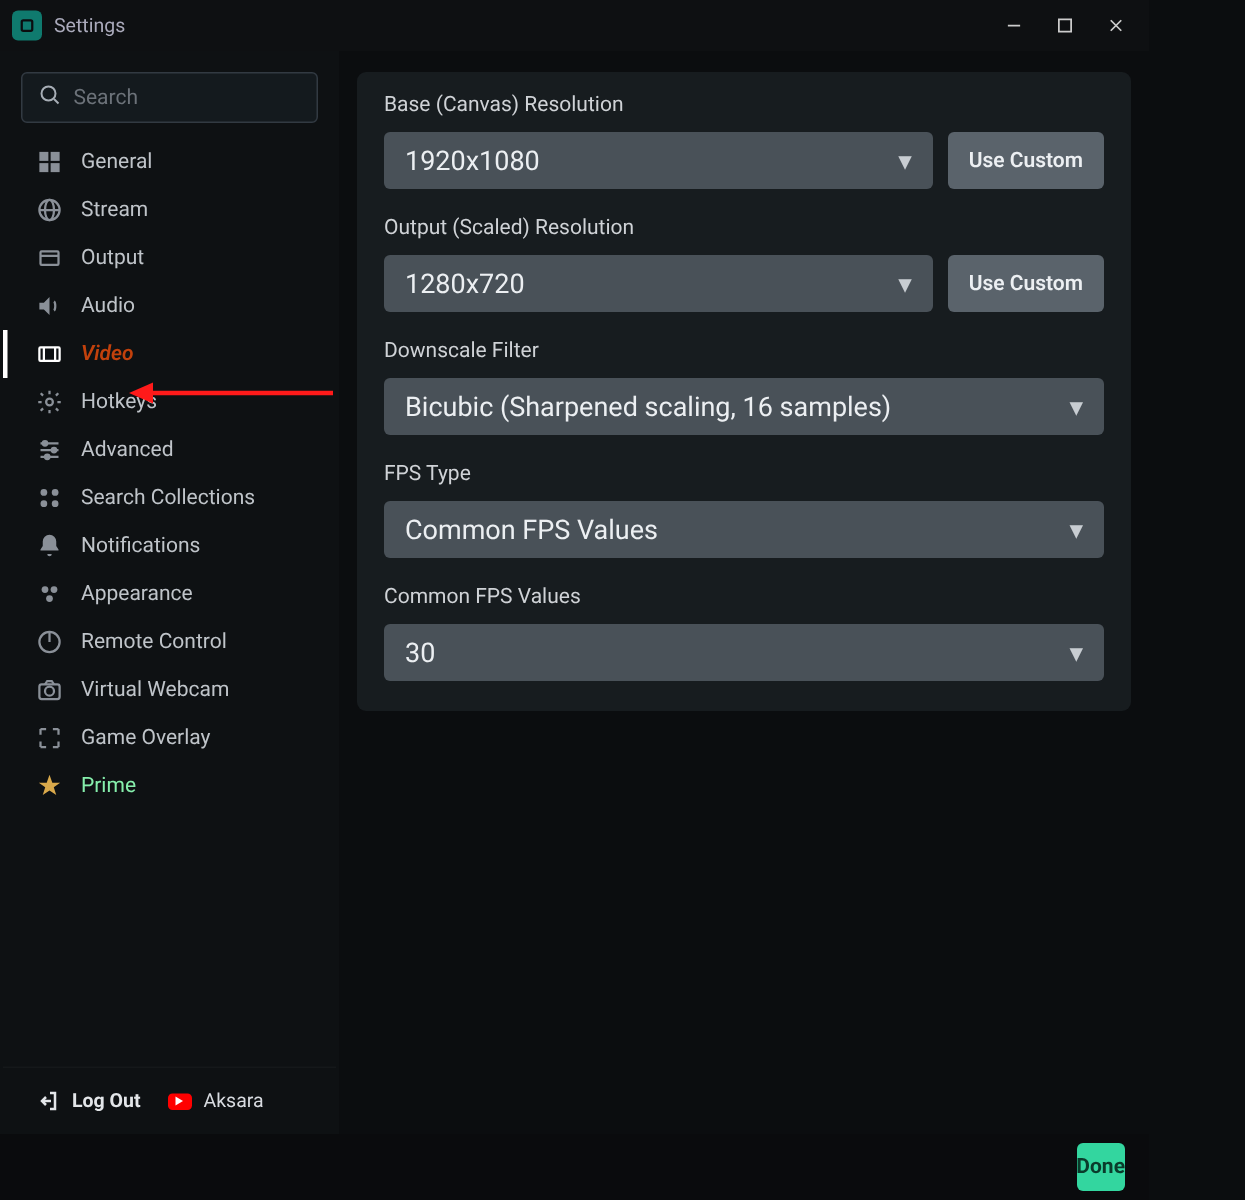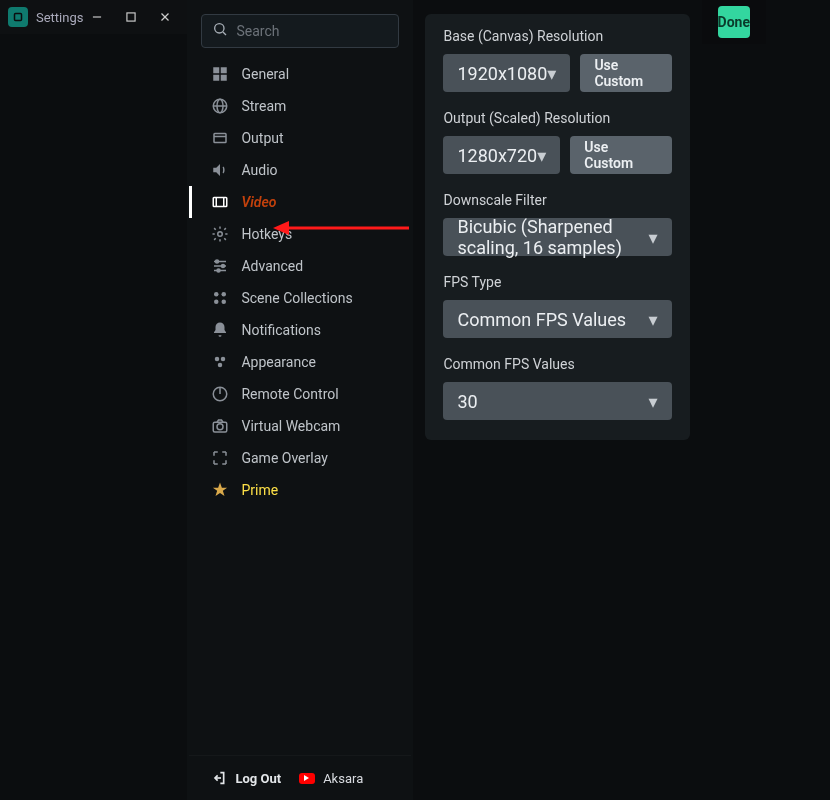--- a/index.html
+++ b/index.html
@@ -1,17 +1,17 @@
 <!DOCTYPE html>
 <html><head>
   <meta charset="utf-8">
   <style>
     * { margin:0; padding:0; box-sizing:border-box; font-family:-apple-system,BlinkMacSystemFont,"Segoe UI",Roboto,sans-serif; }
     body { background:#0b0d0f; width:830px; height:800px; overflow:hidden; color:#cfd0d1; }
-    .window { width:766px; height:800px; display:flex; background:#0b0d0f; }
+    .window { width:766px; height:800px; display:flex; flex-direction:column; background:#0b0d0f; }
     .titlebar { height:34px; display:flex; align-items:center; justify-content:space-between; padding:0 8px; background:#0e1012; }
     .titlebar-left { display:flex; align-items:center; gap:8px; }
     .app-icon-wrap { width:20px; height:20px; border-radius:4px; background:#0f7a6e; display:flex; align-items:center; justify-content:center; }
     .app-icon-wrap svg { width:12px; height:12px; }
     .titlebar-title { font-size:13px; color:#aab; }
     .win-controls { display:flex; gap:6px; }
     .win-btn { width:28px; height:28px; display:flex; align-items:center; justify-content:center; color:#ccc; }
     .win-btn svg { width:14px; height:14px; }
 
     .body { flex:1; display:flex; min-height:0; }
@@ -21,21 +21,21 @@
     .search input { flex:1; background:transparent; border:none; outline:none; color:#cfd0d1; font-size:14px; }
     .search input::placeholder { color:#6c7279; }
     .search svg { width:16px; height:16px; color:#a7aeb6; }
 
     .nav { flex:1; overflow:auto; }
     .nav-item { display:flex; align-items:center; gap:12px; padding:7px 14px 7px 22px; font-size:14px; color:#bfc4c9; cursor:pointer; position:relative; }
     .nav-item .icon { width:18px; height:18px; color:#8a9098; display:flex; align-items:center; justify-content:center; }
     .nav-item.active { color:#c2410c; font-weight:600;font-style:italic; }
     .nav-item.active::before { content:""; position:absolute; left:0; top:0; bottom:0; width:3px; background:#fff; }
     .nav-item.active .icon { color:#fff; }
-    .nav-item.prime { color:#fde047; }
+    .nav-item.prime { color:#86efac; }
     .nav-item.prime .icon { color:#d9a94b; }
 
     .sidebar-footer { display:flex; align-items:center; gap:18px; padding:14px 22px; border-top:1px solid rgba(255,255,255,0.03); }
     .logout { display:flex; align-items:center; gap:8px; font-size:13px; font-weight:700; color:#e3e6e9; }
     .logout .icon, .user .icon { width:16px; height:16px; display:flex; align-items:center; justify-content:center; }
     .user { display:flex; align-items:center; gap:8px; font-size:13px; color:#d8dbe0; }
     .yt { width:16px; height:11px; border-radius:3px; background:#ff0000; position:relative; }
     .yt::after { content:""; position:absolute; left:5px; top:2px; border-left:5px solid #fff; border-top:3.5px solid transparent; border-bottom:3.5px solid transparent; }
 
     .main { flex:1; padding:14px 12px 14px 12px; min-width:0; display:flex; flex-direction:column; }
@@ -176,21 +176,21 @@
         </div>
         <div class="nav-item">
           <span class="icon">
               <svg viewBox="0 0 24 24" fill="currentColor">
                 <circle cx="7" cy="7" r="3"></circle>
                 <circle cx="17" cy="7" r="3"></circle>
                 <circle cx="7" cy="17" r="3"></circle>
                 <circle cx="17" cy="17" r="3"></circle>
               </svg>
             </span>
-          <span>Scene Collections</span>
+          <span>Search Collections</span>
         </div>
         <div class="nav-item">
           <span class="icon">
               <svg viewBox="0 0 24 24" fill="currentColor">
                 <path d="M12 2a6 6 0 0 0-6 6v4l-2 3v1h16v-1l-2-3V8a6 6 0 0 0-6-6zM10 19a2 2 0 0 0 4 0h-4z"></path>
               </svg>
             </span>
           <span>Notifications</span>
         </div>
         <div class="nav-item">

